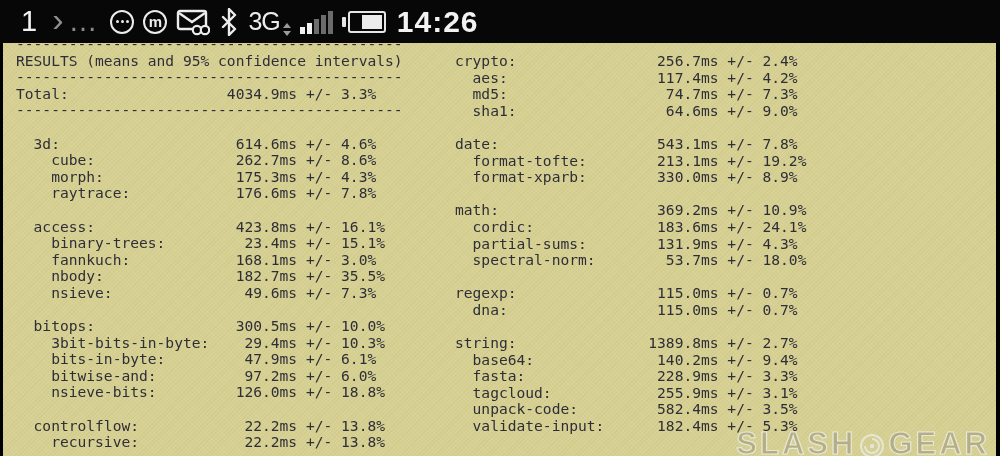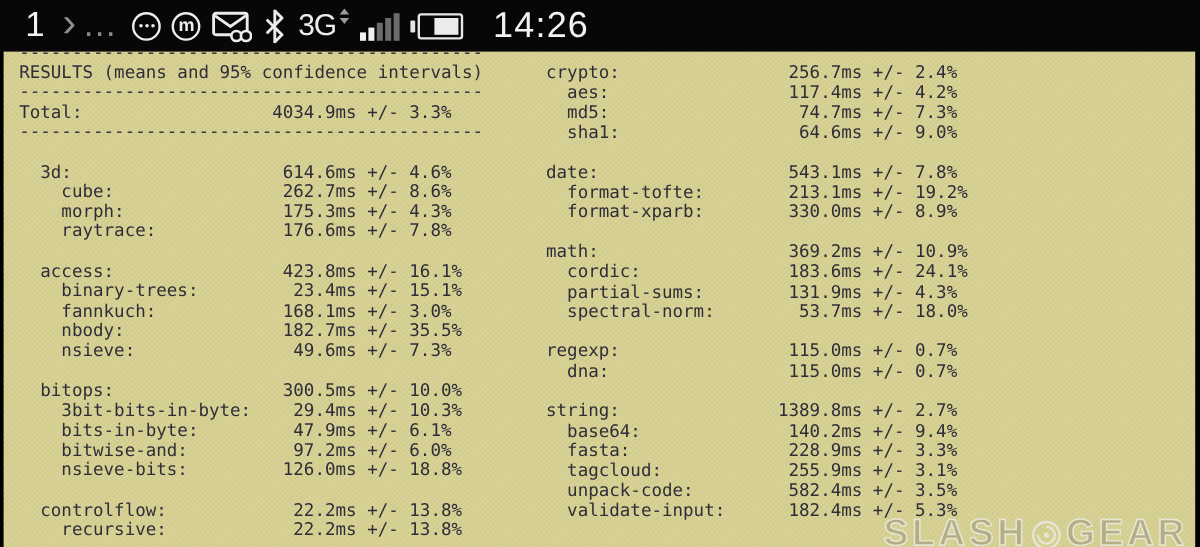--- a/index.html
+++ b/index.html
@@ -39,34 +39,34 @@
   .title{margin-left:13px;font-size:29px;white-space:nowrap;}
   .ellip{color:#8a8a8a;margin-left:5px;font-size:29px;}
   .icons{margin-left:13px;display:flex;align-items:center;gap:9px;}
   .cicon{
     width:24px;height:24px;border:2px solid #ececec;border-radius:50%;
     display:flex;align-items:center;justify-content:center;box-sizing:border-box;
   }
   .cicon .d3{display:flex;gap:2px;}
   .cicon .d3 i{width:3px;height:3px;background:#ececec;border-radius:50%;display:block;}
   .cicon.m{font-size:15px;font-weight:bold;color:#ececec;line-height:1;}
-  .neticon{display:flex;align-items:flex-start;}
+  .neticon{display:flex;align-items:flex-end;}
   .g3{font-size:25px;font-weight:400;letter-spacing:-1px;color:#ececec;}
   .updown{display:flex;flex-direction:column;gap:3px;margin-left:3px;}
   .updown i{width:0;height:0;border-left:4px solid transparent;border-right:4px solid transparent;display:block;}
   .updown .up{border-bottom:5px solid #9b9b9b;}
   .updown .dn{border-top:5px solid #9b9b9b;}
   .sig{display:flex;align-items:flex-end;gap:2px;height:24px;}
   .sig i{width:5px;display:block;background:#6c6c6c;}
   .sig i.on{background:#f0f0f0;}
   .batt{display:flex;align-items:center;}
   .batt .nub{width:4px;height:10px;background:#e6e6e6;border-radius:1px;margin-right:2px;}
   .batt .body{width:38px;height:22px;border:2px solid #e6e6e6;border-radius:3px;position:relative;box-sizing:border-box;}
   .batt .charge{position:absolute;top:2px;bottom:2px;right:2px;width:58%;background:#ececec;}
-  .clock{margin-left:25px;font-size:30px;letter-spacing:1px;}
+  .clock{margin-left:11px;font-size:30px;letter-spacing:1px;font-weight:bold;}
 
   
   .watermark{
     position:absolute;right:6px;bottom:-6px;z-index:5;
     display:flex;align-items:center;gap:2px;
     font-family:"Liberation Sans","DejaVu Sans",sans-serif;
     font-weight:bold;font-size:31px;letter-spacing:3px;
     color:rgba(125,122,110,0.38);
     -webkit-text-stroke:1.2px rgba(240,240,235,0.8);
   }

